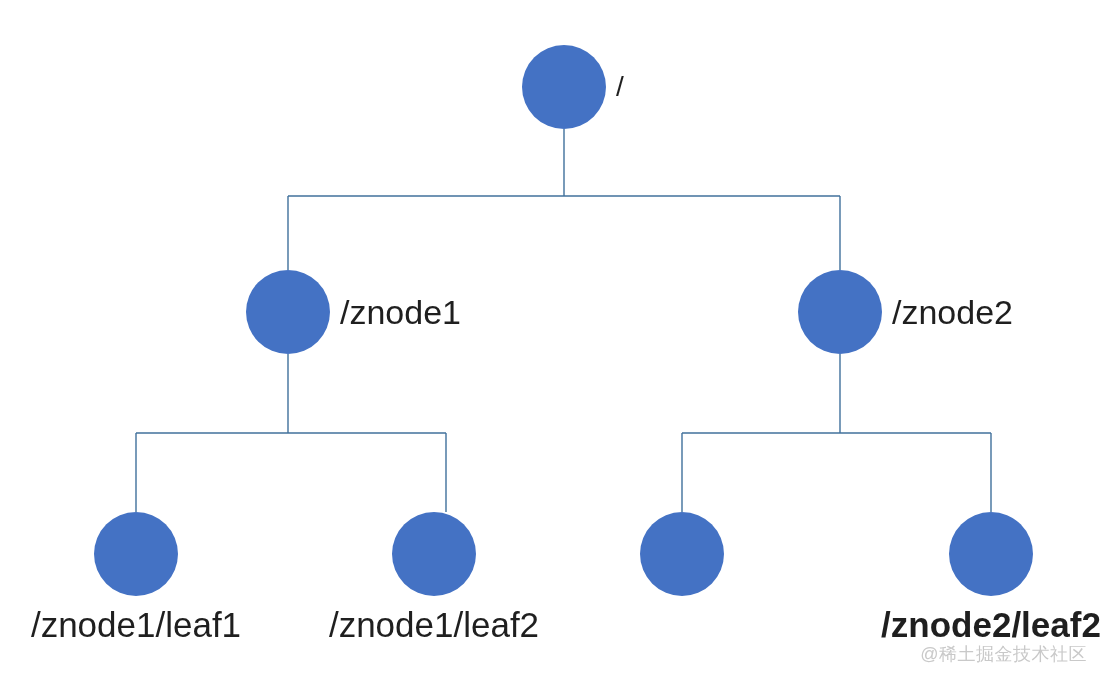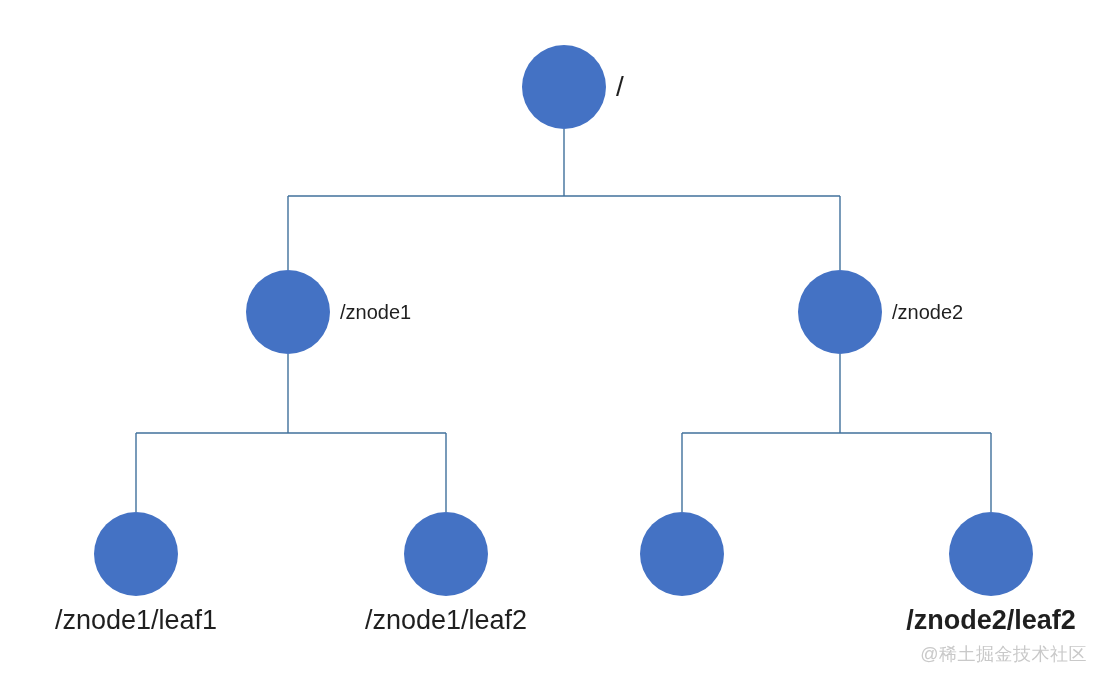--- a/index.html
+++ b/index.html
@@ -40,42 +40,42 @@
     width: 84px;
     height: 84px;
     border-radius: 50%;
     background: #4472C4;
   }
   .side-label {
     position: absolute;
     left: 94px;
     top: 50%;
     transform: translateY(-50%);
-    font-size: 20px;
+    font-size: 34px;
     color: #1f1f1f;
     white-space: nowrap;
   }
   .root .side-label {
     font-size: 28px;
   }
   .bottom-label {
     position: absolute;
     left: 42px;
     top: 93px;
     transform: translateX(-50%);
-    font-size: 27px;
+    font-size: 35px;
     color: #1f1f1f;
     white-space: nowrap;
   }
   
   .node-root   { left: 522px; top: 45px;  }
   .node-znode1 { left: 246px; top: 270px; }
   .node-znode2 { left: 798px; top: 270px; }
   .node-leaf11 { left: 94px;  top: 512px; }
-  .node-leaf12 { left: 404px; top: 512px; }
+  .node-leaf12 { left: 392px; top: 512px; }
   .node-leaf21 { left: 640px; top: 512px; }
   .node-leaf22 { left: 949px; top: 512px; font-weight: bold; }
   .watermark {
     position: absolute;
     right: 16px;
     top: 642px;
     font-size: 18px;
     color: #C9C9C9;
     letter-spacing: 0.5px;
     white-space: nowrap;

